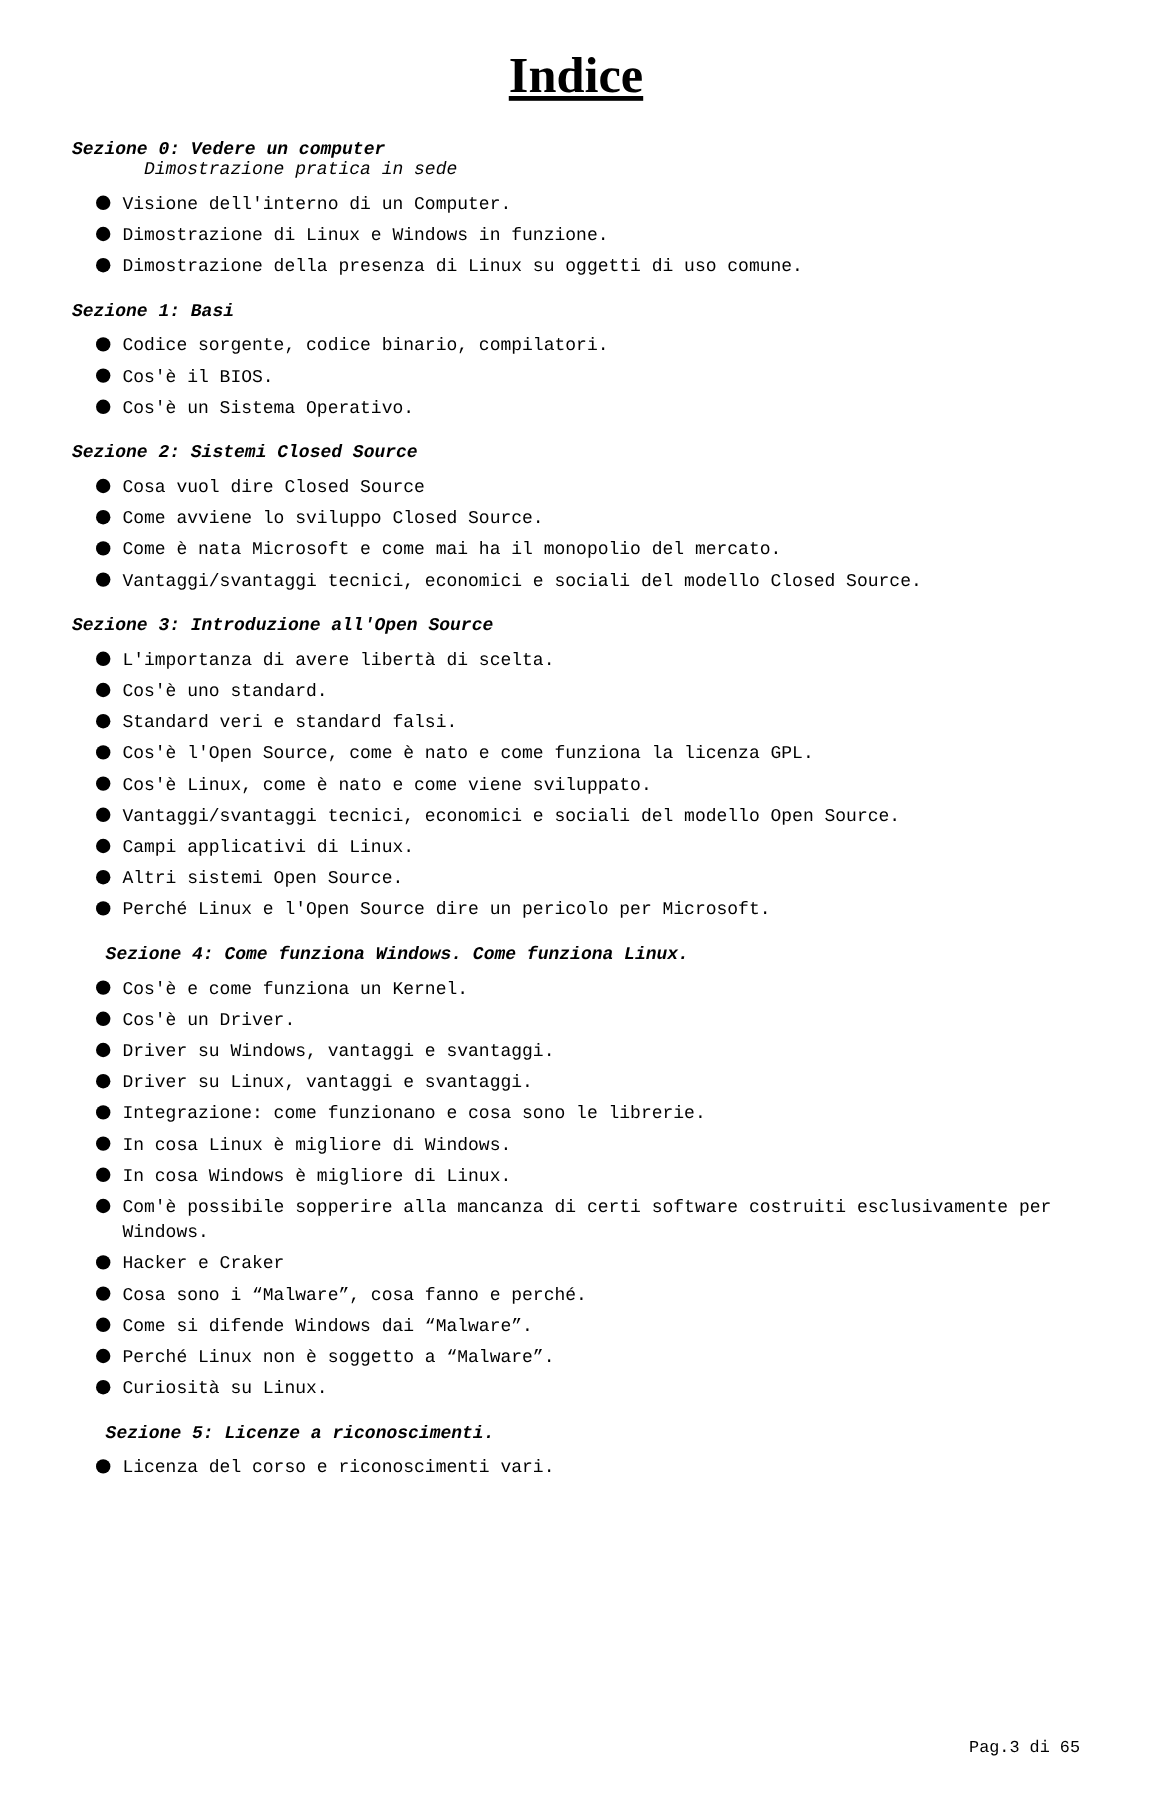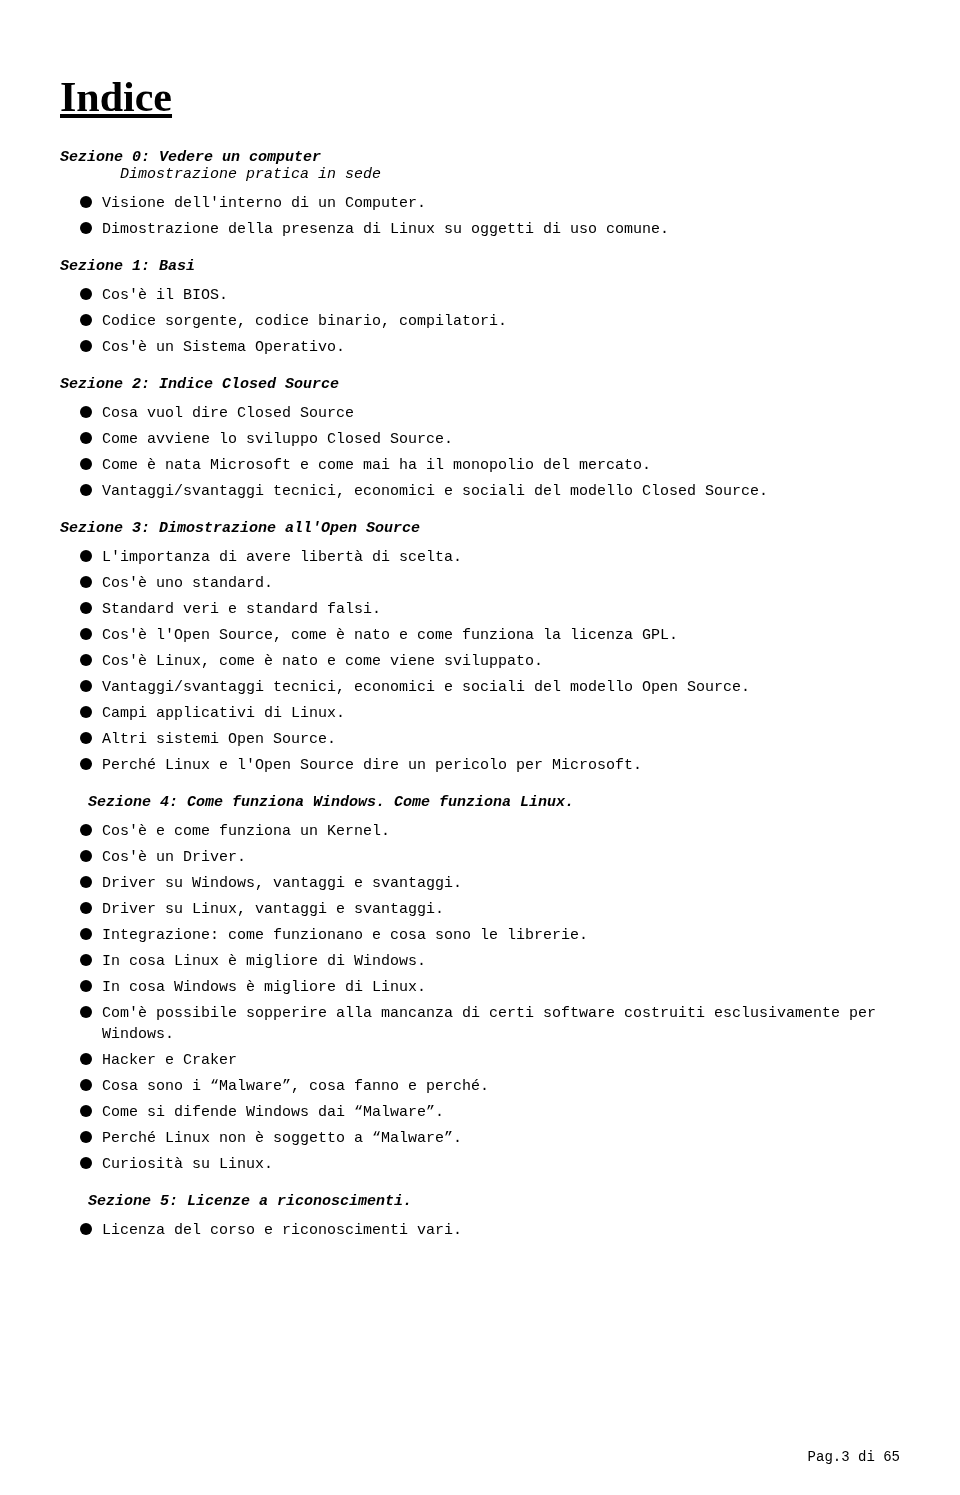--- a/index.html
+++ b/index.html
@@ -13,27 +13,26 @@
       font-family: 'Courier New', Courier, monospace;
       font-size: 15px;
       color: #000000;
       width: 960px;
       min-height: 1495px;
       padding: 40px 60px 60px 60px;
       position: relative;
     }
 
     .page-title {
-      text-align: left;
+      text-align: center;
       font-size: 42px;
       font-weight: bold;
       text-decoration: underline;
       font-family: 'Times New Roman', Times, serif;
       margin-bottom: 28px;
-      margin-top: 33px;
     }
 
     .section-heading {
       font-size: 15px;
       font-weight: bold;
       font-style: italic;
       margin-top: 18px;
       margin-bottom: 10px;
     }
 
@@ -101,45 +100,49 @@
       <span>Sezione 0: Vedere un computer</span><br>
       <span style="font-style: italic; font-weight: normal; padding-left: 60px; text-align: center;">Dimostrazione pratica in sede</span>
     </div>
     <ul class="bullet-list">
       <li>
           <span class="bullet"></span>
           <span class="li-text">Visione dell'interno di un Computer.</span>
         </li>
       <li>
           <span class="bullet"></span>
+          <span class="li-text">Dimostrazione di Linux e Windows in funzione.</span>
+        </li>
+      <li>
+          <span class="bullet"></span>
           <span class="li-text">Dimostrazione della presenza di Linux su oggetti di uso comune.</span>
         </li>
     </ul>
   </div>
 
   <div class="section-block subsection-gap">
     <div class="section-heading">Sezione 1: Basi</div>
     <ul class="bullet-list">
       <li>
           <span class="bullet"></span>
+          <span class="li-text">Codice sorgente, codice binario, compilatori.</span>
+        </li>
+      <li>
+          <span class="bullet"></span>
           <span class="li-text">Cos'è il BIOS.</span>
         </li>
       <li>
           <span class="bullet"></span>
-          <span class="li-text">Codice sorgente, codice binario, compilatori.</span>
-        </li>
-      <li>
-          <span class="bullet"></span>
           <span class="li-text">Cos'è un Sistema Operativo.</span>
         </li>
     </ul>
   </div>
 
   <div class="section-block subsection-gap">
-    <div class="section-heading">Sezione 2: Indice Closed Source</div>
+    <div class="section-heading">Sezione 2: Sistemi Closed Source</div>
     <ul class="bullet-list">
       <li>
           <span class="bullet"></span>
           <span class="li-text">Cosa vuol dire Closed Source</span>
         </li>
       <li>
           <span class="bullet"></span>
           <span class="li-text">Come avviene lo sviluppo Closed Source.</span>
         </li>
       <li>
@@ -147,21 +150,21 @@
           <span class="li-text">Come è nata Microsoft e come mai ha il monopolio del mercato.</span>
         </li>
       <li>
           <span class="bullet"></span>
           <span class="li-text italic-item">Vantaggi/svantaggi tecnici, economici e sociali del modello Closed Source.</span>
         </li>
     </ul>
   </div>
 
   <div class="section-block subsection-gap">
-    <div class="section-heading">Sezione 3: Dimostrazione all'Open Source</div>
+    <div class="section-heading">Sezione 3: Introduzione all'Open Source</div>
     <ul class="bullet-list">
       <li>
           <span class="bullet"></span>
           <span class="li-text">L'importanza di avere libertà di scelta.</span>
         </li>
       <li>
           <span class="bullet"></span>
           <span class="li-text">Cos'è uno standard.</span>
         </li>
       <li>

